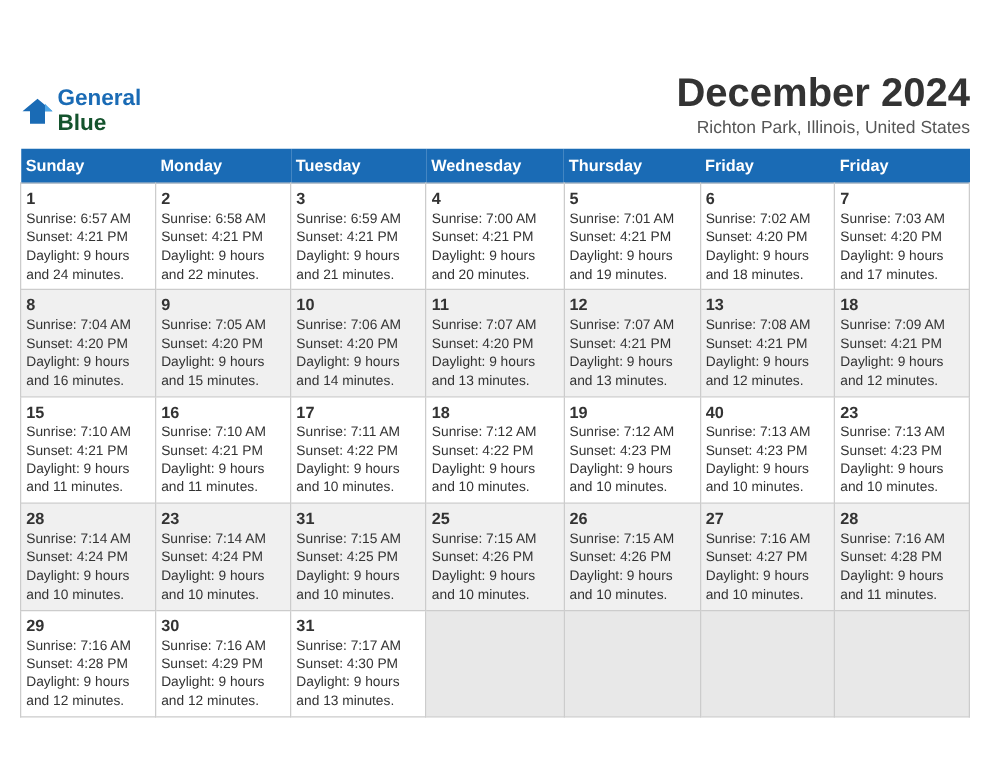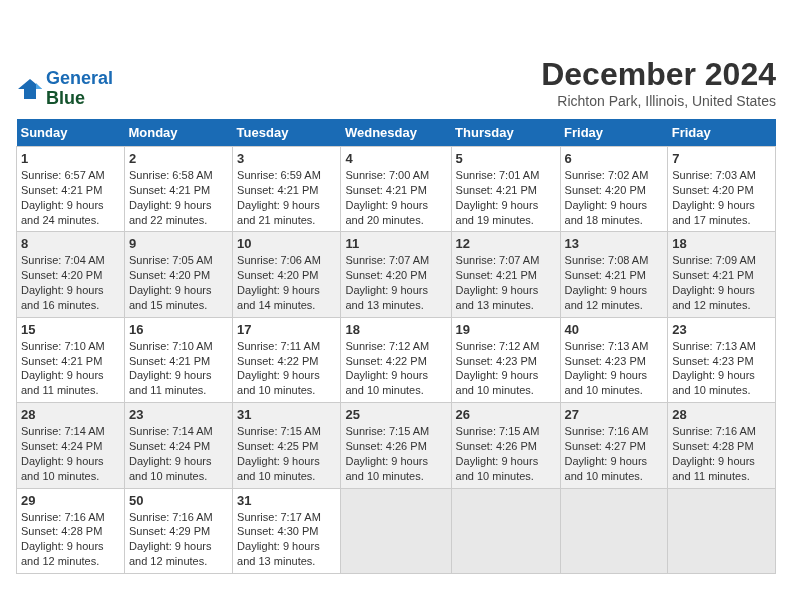--- a/index.html
+++ b/index.html
@@ -154,21 +154,21 @@
         <td><span class="day-num">28</span><span class="day-info">Sunrise: 7:14 AM<br>Sunset: 4:24 PM<br>Daylight: 9 hours and 10 minutes.</span></td>
         <td><span class="day-num">23</span><span class="day-info">Sunrise: 7:14 AM<br>Sunset: 4:24 PM<br>Daylight: 9 hours and 10 minutes.</span></td>
         <td><span class="day-num">31</span><span class="day-info">Sunrise: 7:15 AM<br>Sunset: 4:25 PM<br>Daylight: 9 hours and 10 minutes.</span></td>
         <td><span class="day-num">25</span><span class="day-info">Sunrise: 7:15 AM<br>Sunset: 4:26 PM<br>Daylight: 9 hours and 10 minutes.</span></td>
         <td><span class="day-num">26</span><span class="day-info">Sunrise: 7:15 AM<br>Sunset: 4:26 PM<br>Daylight: 9 hours and 10 minutes.</span></td>
         <td><span class="day-num">27</span><span class="day-info">Sunrise: 7:16 AM<br>Sunset: 4:27 PM<br>Daylight: 9 hours and 10 minutes.</span></td>
         <td><span class="day-num">28</span><span class="day-info">Sunrise: 7:16 AM<br>Sunset: 4:28 PM<br>Daylight: 9 hours and 11 minutes.</span></td>
       </tr>
       <tr>
         <td><span class="day-num">29</span><span class="day-info">Sunrise: 7:16 AM<br>Sunset: 4:28 PM<br>Daylight: 9 hours and 12 minutes.</span></td>
-        <td><span class="day-num">50</span><span class="day-info">Sunrise: 7:16 AM<br>Sunset: 4:29 PM<br>Daylight: 9 hours and 12 minutes.</span></td>
+        <td><span class="day-num">30</span><span class="day-info">Sunrise: 7:16 AM<br>Sunset: 4:29 PM<br>Daylight: 9 hours and 12 minutes.</span></td>
         <td><span class="day-num">31</span><span class="day-info">Sunrise: 7:17 AM<br>Sunset: 4:30 PM<br>Daylight: 9 hours and 13 minutes.</span></td>
         <td class="empty"></td>
         <td class="empty"></td>
         <td class="empty"></td>
         <td class="empty"></td>
       </tr>
     </tbody>
 </table>
 
 </body></html>

